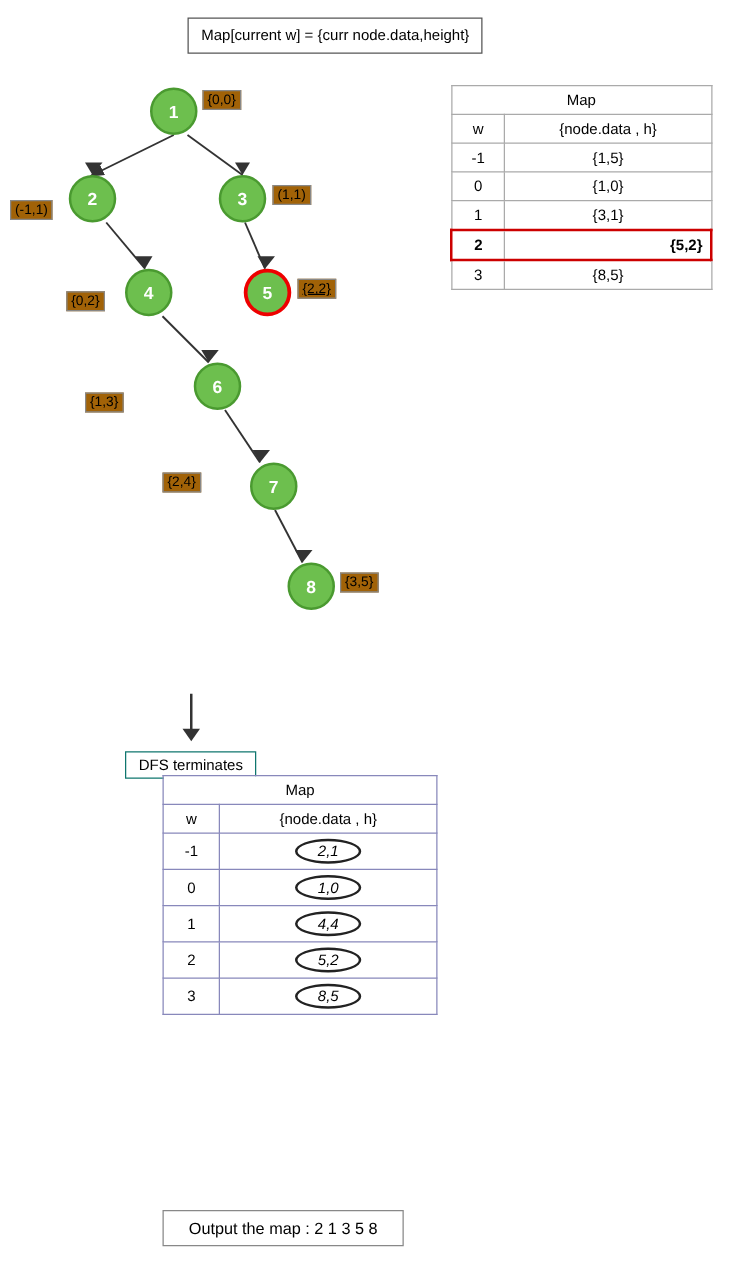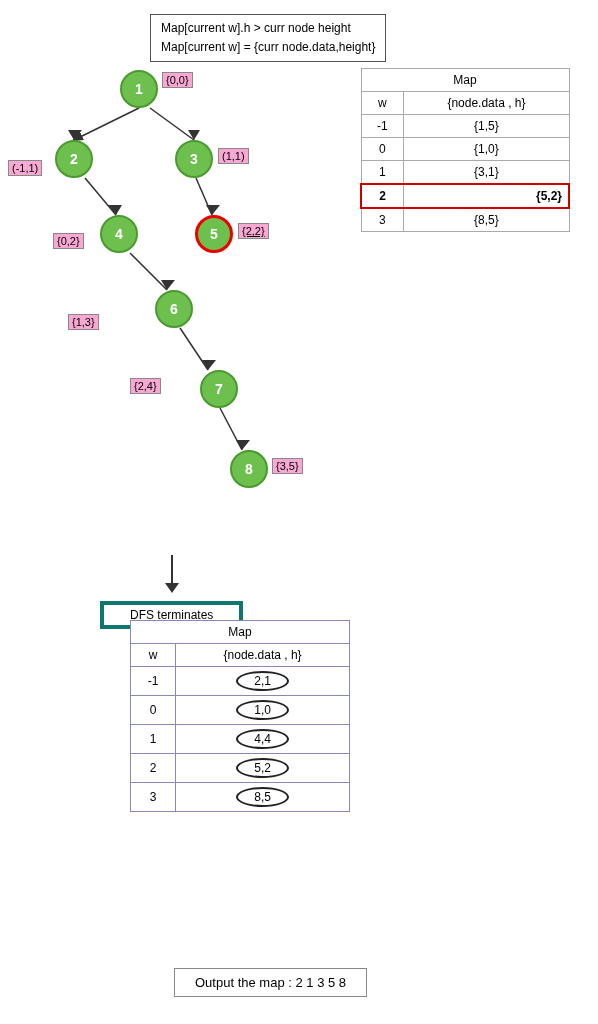--- a/index.html
+++ b/index.html
@@ -59,21 +59,21 @@
     .node.highlighted {
       background: #6dbf4e;
       border: 3px solid #e00;
     }
 
     
     .coord-label {
       position: absolute;
       font-size: 11px;
       border: 1px solid #888;
-      background: #f9a8d4;
+      background: #a16207;
       padding: 1px 3px;
     }
 
     
     .map-table-wrap {
       position: absolute;
       top: 68px;
       left: 360px;
       width: 210px;
     }
@@ -123,22 +123,22 @@
     .dfs-arrow::after {
       content: '';
       position: absolute;
       bottom: -8px;
       left: -6px;
       border-left: 7px solid transparent;
       border-right: 7px solid transparent;
       border-top: 10px solid #333;
     }
     .dfs-label {
-      border: 4px solid #0f766e;
-      padding: 3px 26px;
+      border: 1px solid #0f766e;
+      padding: 3px 10px;
       font-size: 12px;
       background: #fff;
       margin-top: 12px;
     }
 
     
     .bottom-map-wrap {
       position: absolute;
       top: 620px;
       left: 130px;
@@ -162,39 +162,38 @@
     
     .oval-cell {
       position: relative;
     }
     .oval-highlight {
       display: inline-block;
       border: 2px solid #222;
       border-radius: 50%;
       padding: 1px 16px;
       font-size: 12px;
+      font-style: italic;
     }
 
     
     .output-box {
       position: absolute;
       top: 968px;
       left: 130px;
       border: 1px solid #888;
       padding: 6px 20px;
       font-size: 13px;
       background: #fff;
-      margin-left: 44px;
     }
   </style>
 </head>
 <body>
 
 <div class="condition-box">
-  <div>Map[current w].h &gt; curr  node height</div>
   <div>Map[current w] = {curr  node.data,height}</div>
 </div>
 
 <div class="tree-area">
   <svg class="tree-svg">
 
     <line x1="139" y1="48" x2="74" y2="80" stroke="#333" stroke-width="1.5" marker-end="url(#arrow)"></line>
 
     <line x1="150" y1="48" x2="194" y2="80" stroke="#333" stroke-width="1.5"></line>
 

